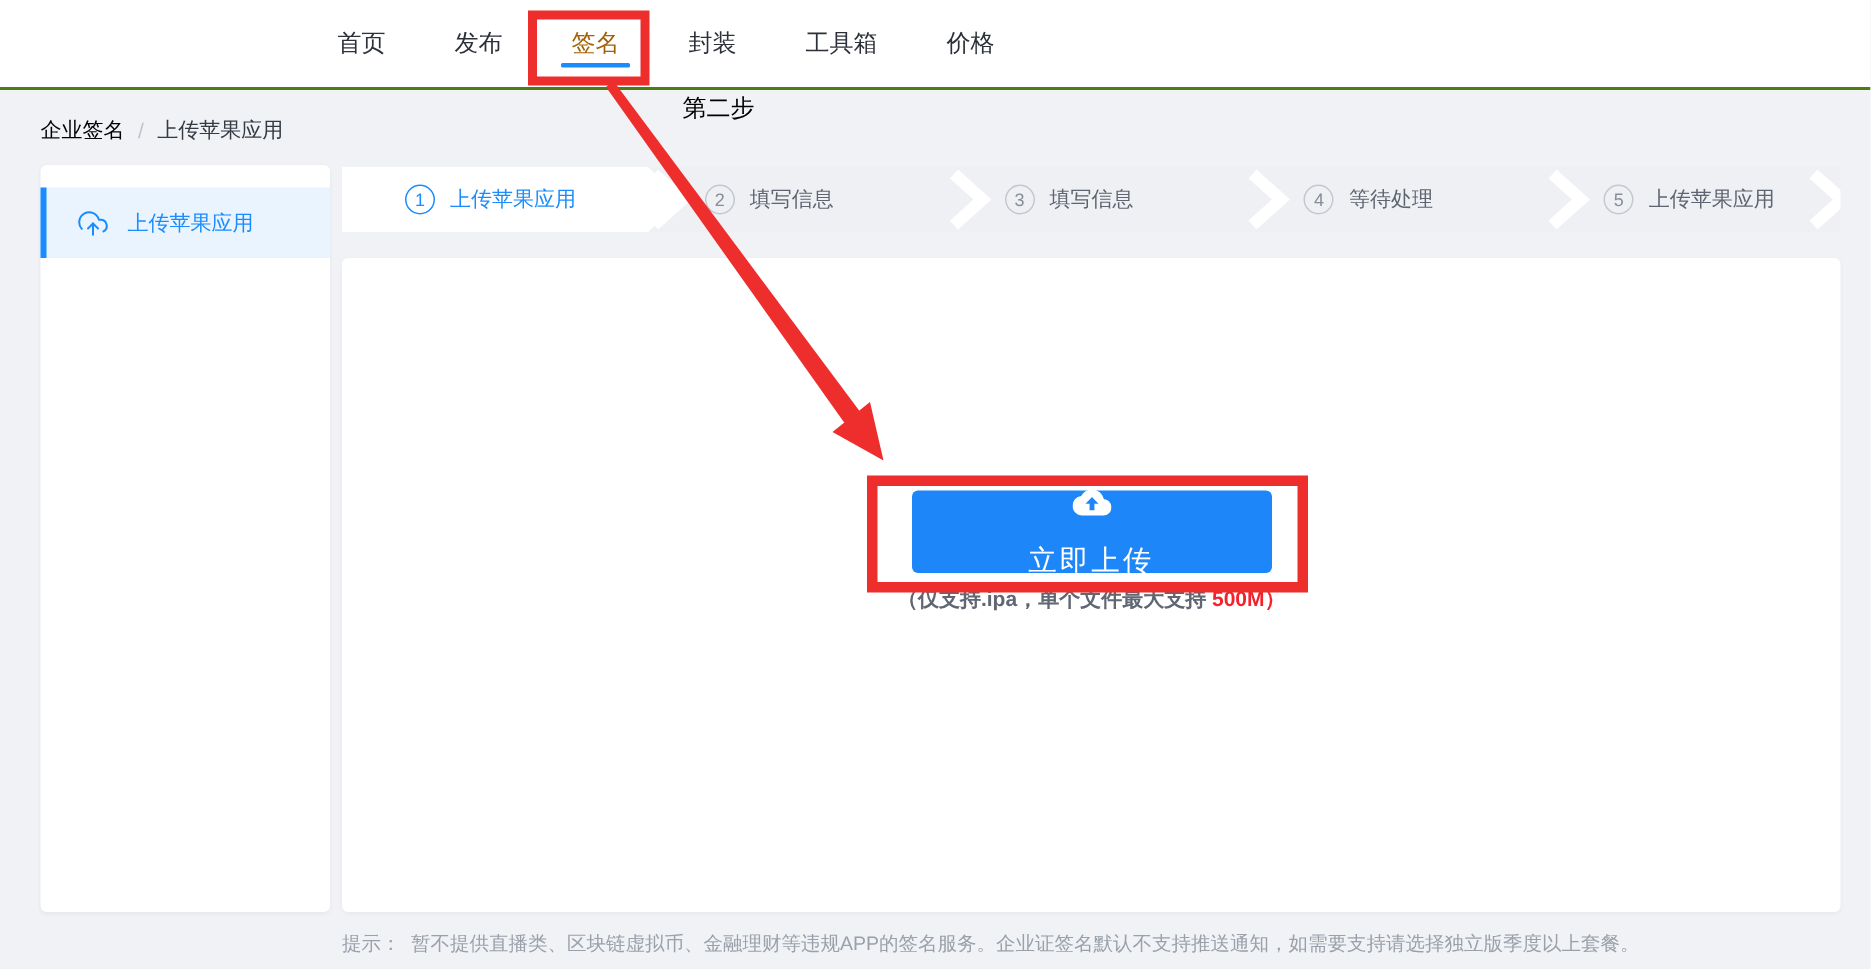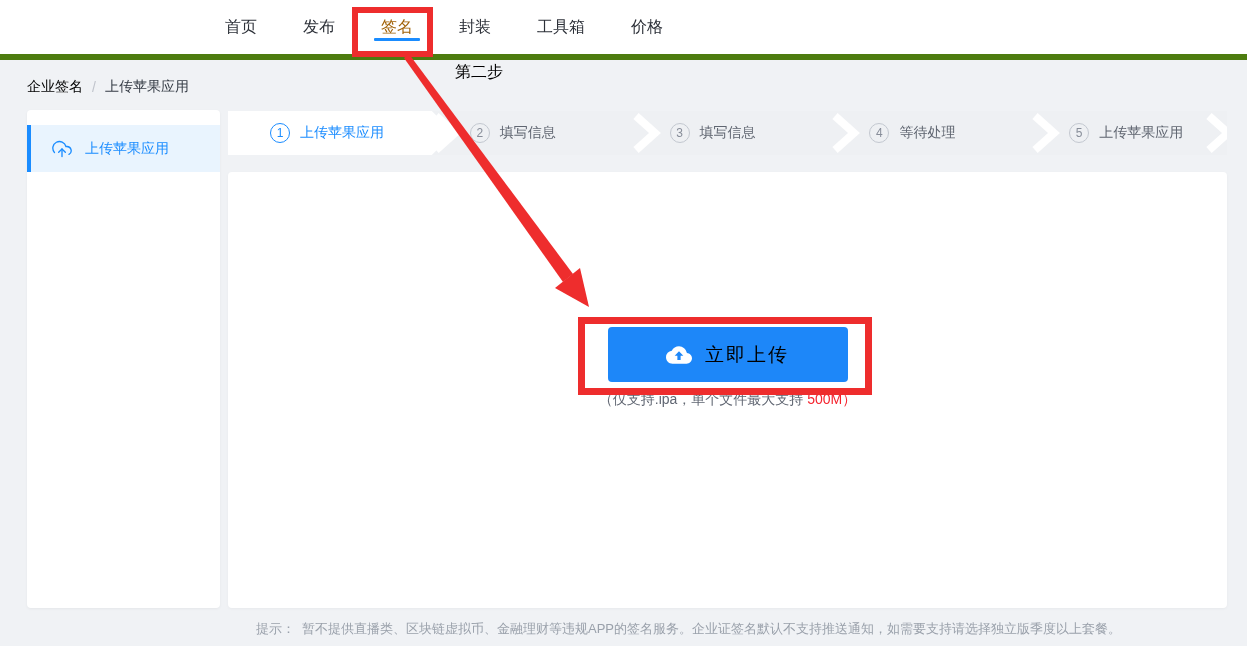--- a/index.html
+++ b/index.html
@@ -1,21 +1,21 @@
 <!DOCTYPE html>
 <html><head>
 <meta charset="utf-8">
 <style>
   * { margin:0; padding:0; box-sizing:border-box; }
   html,body { width:1247px; height:646px; }
   body { font-family:"Liberation Sans","DejaVu Sans",sans-serif; background:#f0f2f5; overflow:hidden; }
   .screen { position:relative; width:1247px; height:646px; background:#f0f2f5; }
 
   
-  .header { position:absolute; left:0; top:0; width:1247px; height:60px; background:#fff; border-bottom:6px solid #4d7c0f; }
+  .header { position:absolute; left:0; top:0; width:1247px; height:60px; background:#fff; border-bottom:2px solid #4d7c0f; }
   .nav { display:flex; align-items:center; height:100%; padding-left:225px; gap:46px; }
   .nav-item { position:relative; font-size:16px; color:#2c3038; text-decoration:none; cursor:pointer; height:100%; display:flex; align-items:center; }
   .nav-item.active { color:#a16207; }
   .nav-item.active::after { content:""; position:absolute; left:50%; transform:translateX(-50%); bottom:13px; width:46px; height:3px; background:#1a8cff; border-radius:1px; }
 
   
   .breadcrumb { position:absolute; left:27px; top:78px; font-size:14px; color:#333a44; display:flex; align-items:center; }
   .breadcrumb a { color:#000000; text-decoration:none; cursor:pointer; }
   .breadcrumb .sep { margin:0 9px; color:#c0c4cc; }
 
@@ -34,28 +34,28 @@
   .step.active::before { content:""; position:absolute; top:0; bottom:0; left:0; right:-26px; background:#fff;
       clip-path:polygon(0 0, calc(100% - 22px) 0, 100% 50%, calc(100% - 22px) 100%, 0 100%); }
   .step > * { position:relative; z-index:1; }
   .step .num { width:20px; height:20px; border:1px solid #c3c8d0; border-radius:50%; display:flex; align-items:center; justify-content:center; font-size:12px; color:#878d99; background:transparent; }
   .step.active .num { border-color:#1a8cff; color:#1a8cff; }
   .chev { position:absolute; left:2px; top:0; z-index:2; }
   .chev-end { left:auto; right:-8px; }
 
   
   .content-card { position:absolute; left:228px; top:172px; width:999px; height:436px; background:#fff; border-radius:4px; box-shadow:0 1px 3px rgba(0,0,0,.04); text-align:center; }
-  .upload-btn { width:240px; height:55px; margin:155px auto 0; background:#1d87f9; color:#000000; border:none; border-radius:4px; font-size:19px; letter-spacing:2px; display:flex; align-items:center; justify-content:center; gap:13px; cursor:pointer; font-family:inherit; }
+  .upload-btn { width:240px; height:55px; margin:155px auto 0; background:#1d87f9; color:#ffffff; border:none; border-radius:4px; font-size:19px; letter-spacing:2px; display:flex; align-items:center; justify-content:center; gap:13px; cursor:pointer; font-family:inherit;flex-direction:column; }
   .hint1 { margin-top:24px; font-size:14px; color:#606672; }
-  .hint2 { margin-top:9px; font-size:14px; color:#606672; }
+  .hint2 { margin-top:9px; font-size:14px; color:#606672;font-weight:bold; }
   .hint2 .red { color:#f5222d; }
 
   
   .tip { position:absolute; left:228px; top:620px; font-size:13px; color:#9aa1ab; }
-  .tip .tip-label { margin-right:7px;margin-left:28px; }
+  .tip .tip-label { margin-right:7px; }
 
   
   .annotations { position:absolute; inset:0; pointer-events:none; z-index:50; }
   .anno-box { position:absolute; border:6px solid #ee2d2d; }
   .anno-box-tab { left:352px; top:7px; width:81px; height:50px; }
   .anno-box-btn { left:578px; top:317px; width:294px; height:78px; border-width:7px; }
   .anno-label { position:absolute; left:455px; top:62px; font-size:16px; color:#000000; }
   .anno-arrow { position:absolute; left:0; top:0; }
 </style>
 </head>

